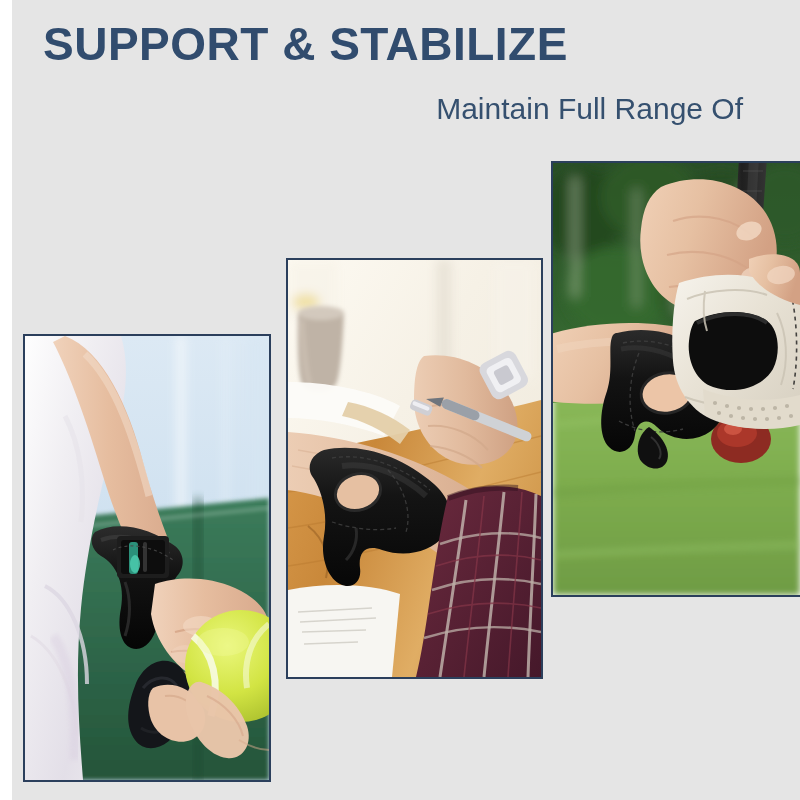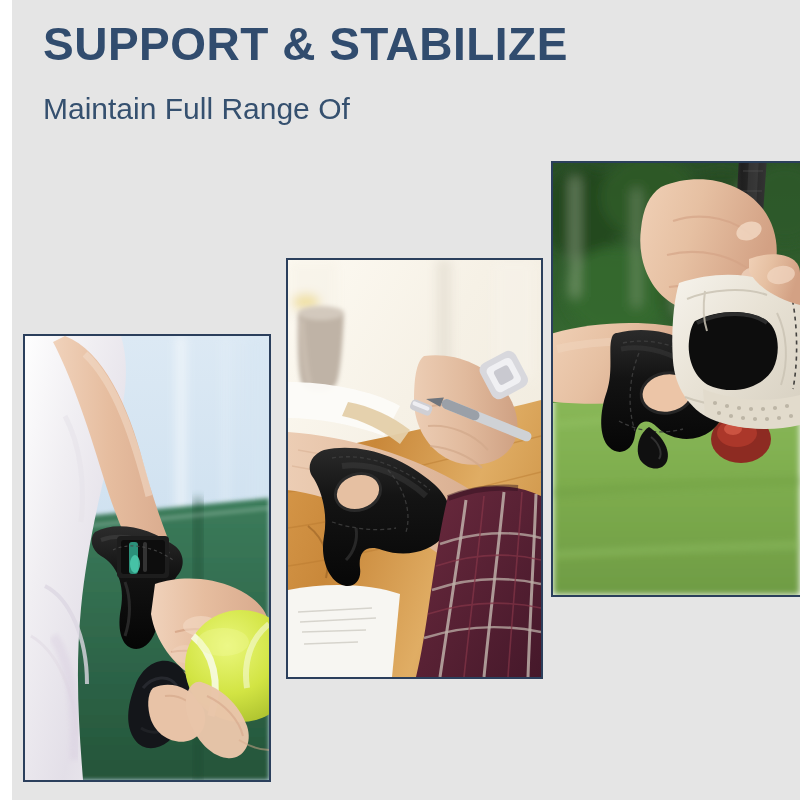--- a/index.html
+++ b/index.html
@@ -40,20 +40,21 @@
     white-space: nowrap;
   }
   .subhead {
     font-family: "Liberation Sans", sans-serif;
     font-weight: normal;
     font-size: 30px;
     line-height: 46px;
     color: #35506f;
     margin: 0;
     padding-top: 16px;
+    text-align: right;
   }
   .subhead-line { display: block; white-space: nowrap; }
 
   
   .photo-panel {
     position: absolute;
     box-sizing: border-box;
     border: 2px solid #2b3f5c;
     background: #ffffff;
     overflow: hidden;

